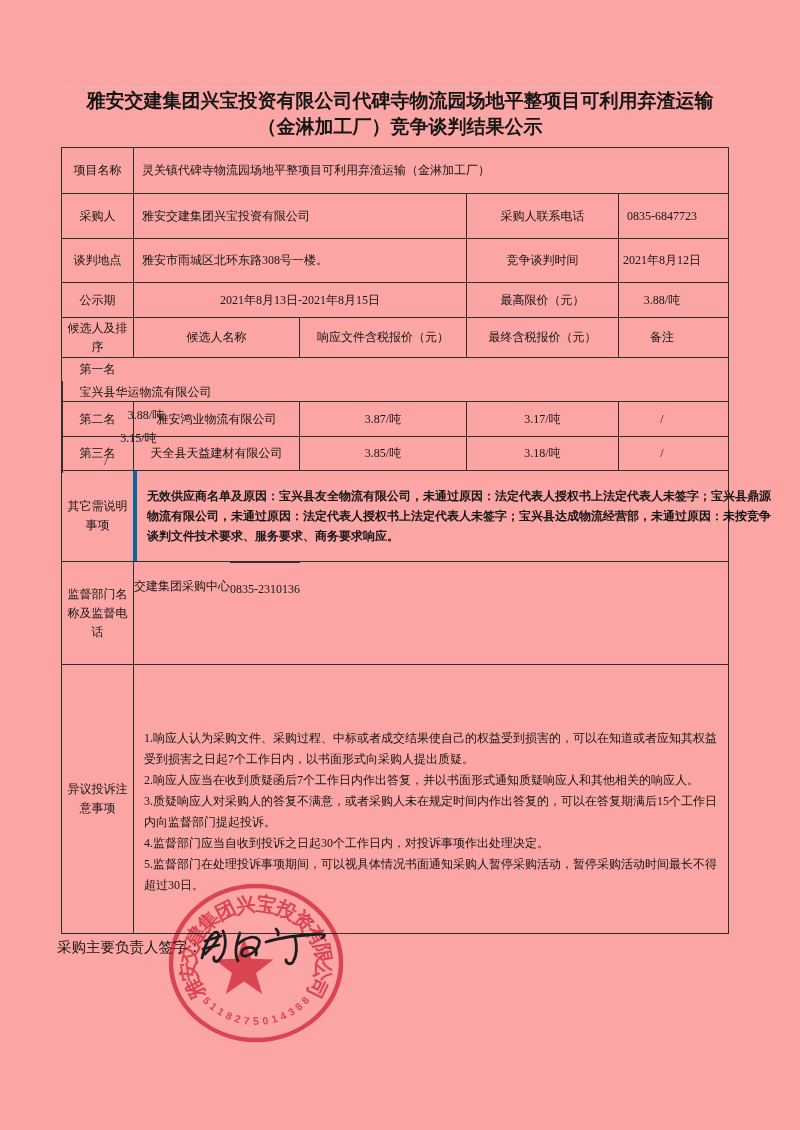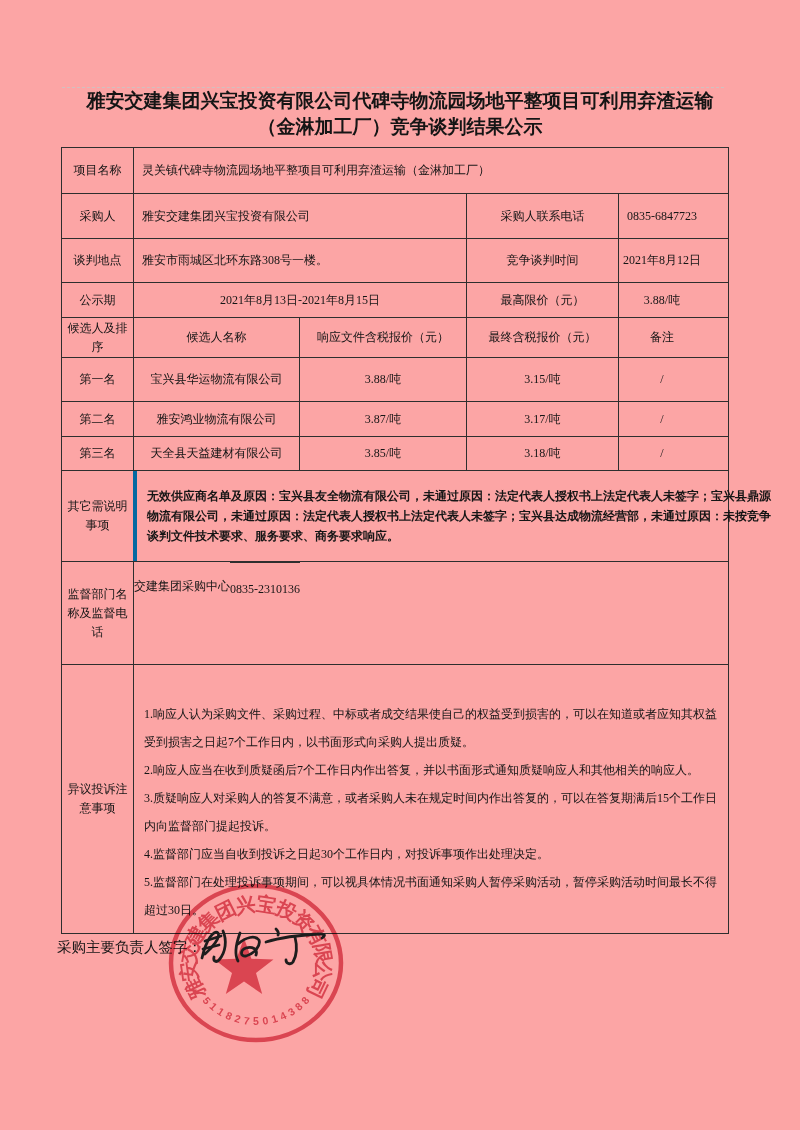--- a/index.html
+++ b/index.html
@@ -50,21 +50,21 @@
   .w-c{width:152px;flex:none;}
   .w-d{width:87px;flex:none;}
   .w-name{width:166px;flex:none;}
   .w-doc{width:167px;flex:none;}
   .w-rest{width:594px;flex:none;}
   .h-r1{height:45px;}
   .h-r2{height:45px;}
   .h-r3{height:44px;}
   .h-r4{height:35px;}
   .h-r5{height:40px;}
-  .h-r6{height:44px;}
+  .h-r6{height:44px;flex-direction:column;}
   .h-r7{height:35px;}
   .h-r8{height:34px;}
   .h-r9{height:91px;}
   .h-r10{height:103px;}
   .h-r11{height:269px;}
   .subcol{display:flex;flex-direction:row;width:594px;flex:none;border-left:1px solid #2e2e2e;box-sizing:border-box;}
   .subrow{box-sizing:border-box;border-top:1px solid #2e2e2e;display:flex;align-items:center;justify-content:center;}
   .subrow:first-child{border-top:none;}
   .h-sup1{height:48px;}
   .h-sup2{height:53px;}
@@ -73,21 +73,21 @@
     border-left:4px solid #0369a1;
     display:flex;align-items:center;
     padding:4px 10px;text-align:left;line-height:20px;font-weight:bold;
   }
   .objection-cell{
     box-sizing:border-box;width:594px;flex:none;
     border-left:1px solid #2e2e2e;
     display:flex;flex-direction:column;justify-content:center;
     padding:6px 10px;text-align:left;
   }
-  .objection-cell p{margin:0;line-height:28px;}
+  .objection-cell p{margin:0;line-height:21px;}
   .objection-inner{margin-top:26px;}
   
   .sig-label{
     position:absolute;left:57px;top:938px;
     font-size:14.5px;
   }
   
   .stamp{
     position:absolute;left:166px;top:880px;width:180px;height:166px;
     mix-blend-mode:multiply;opacity:.88;

